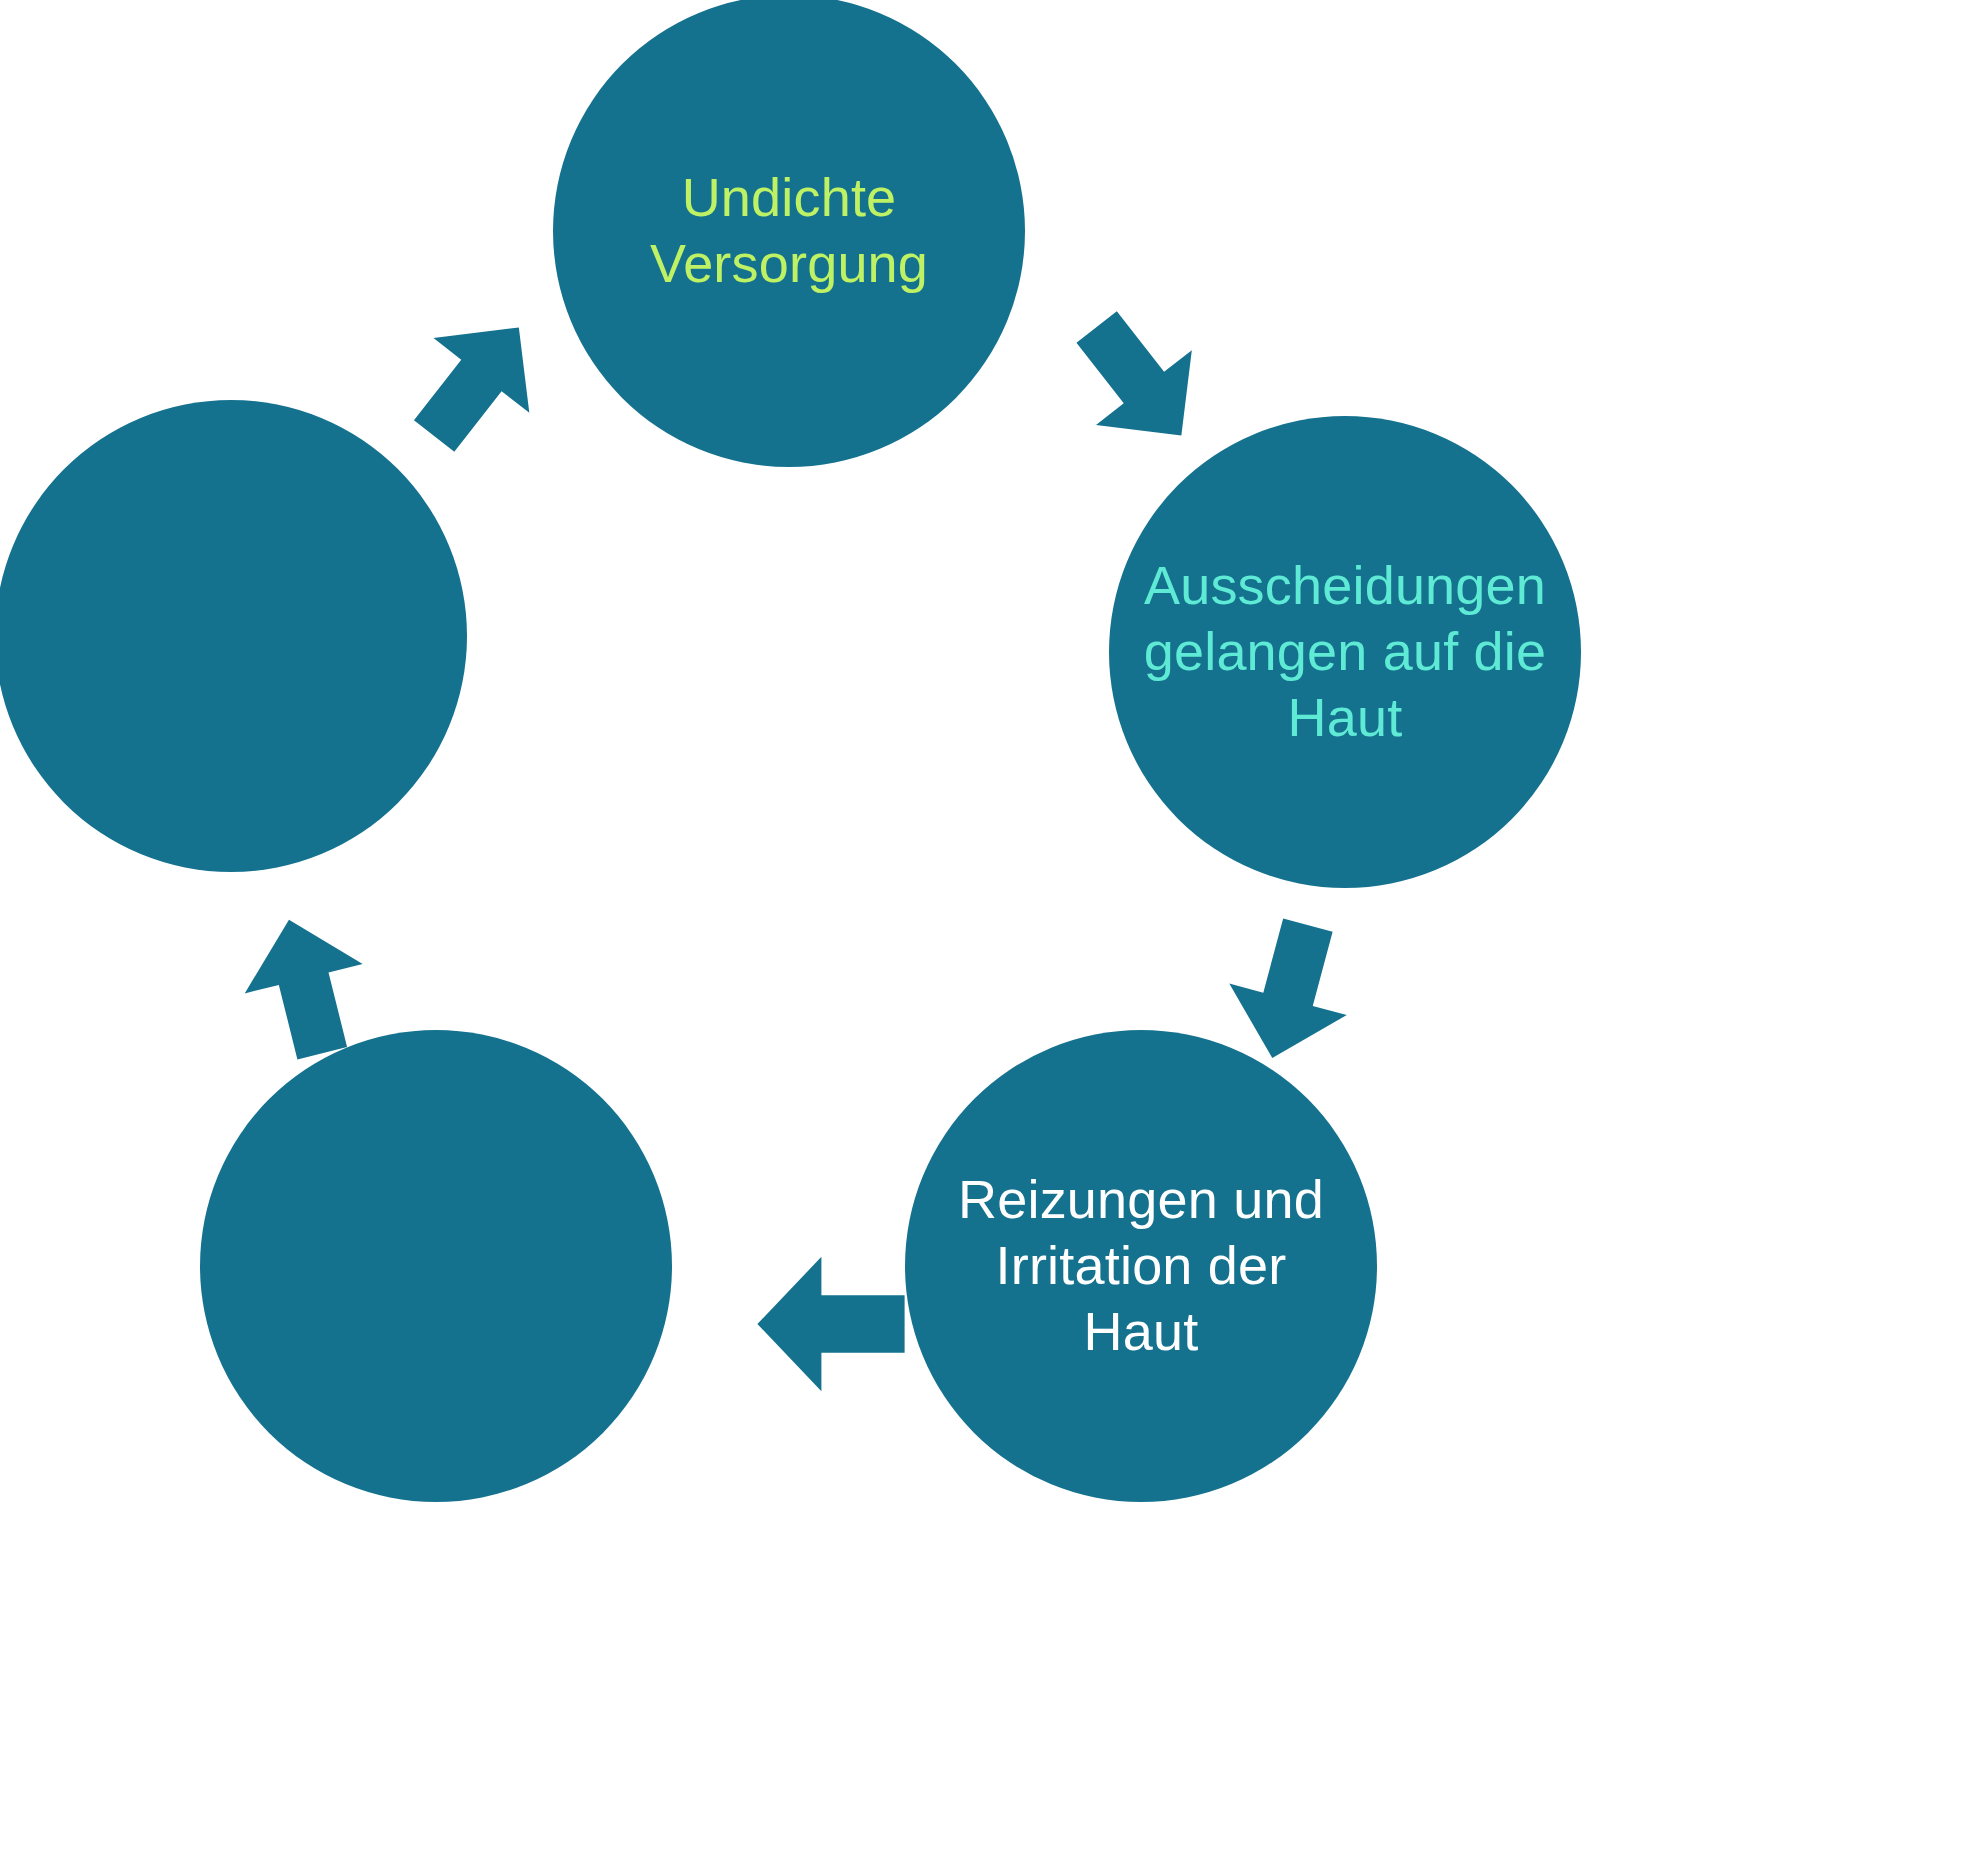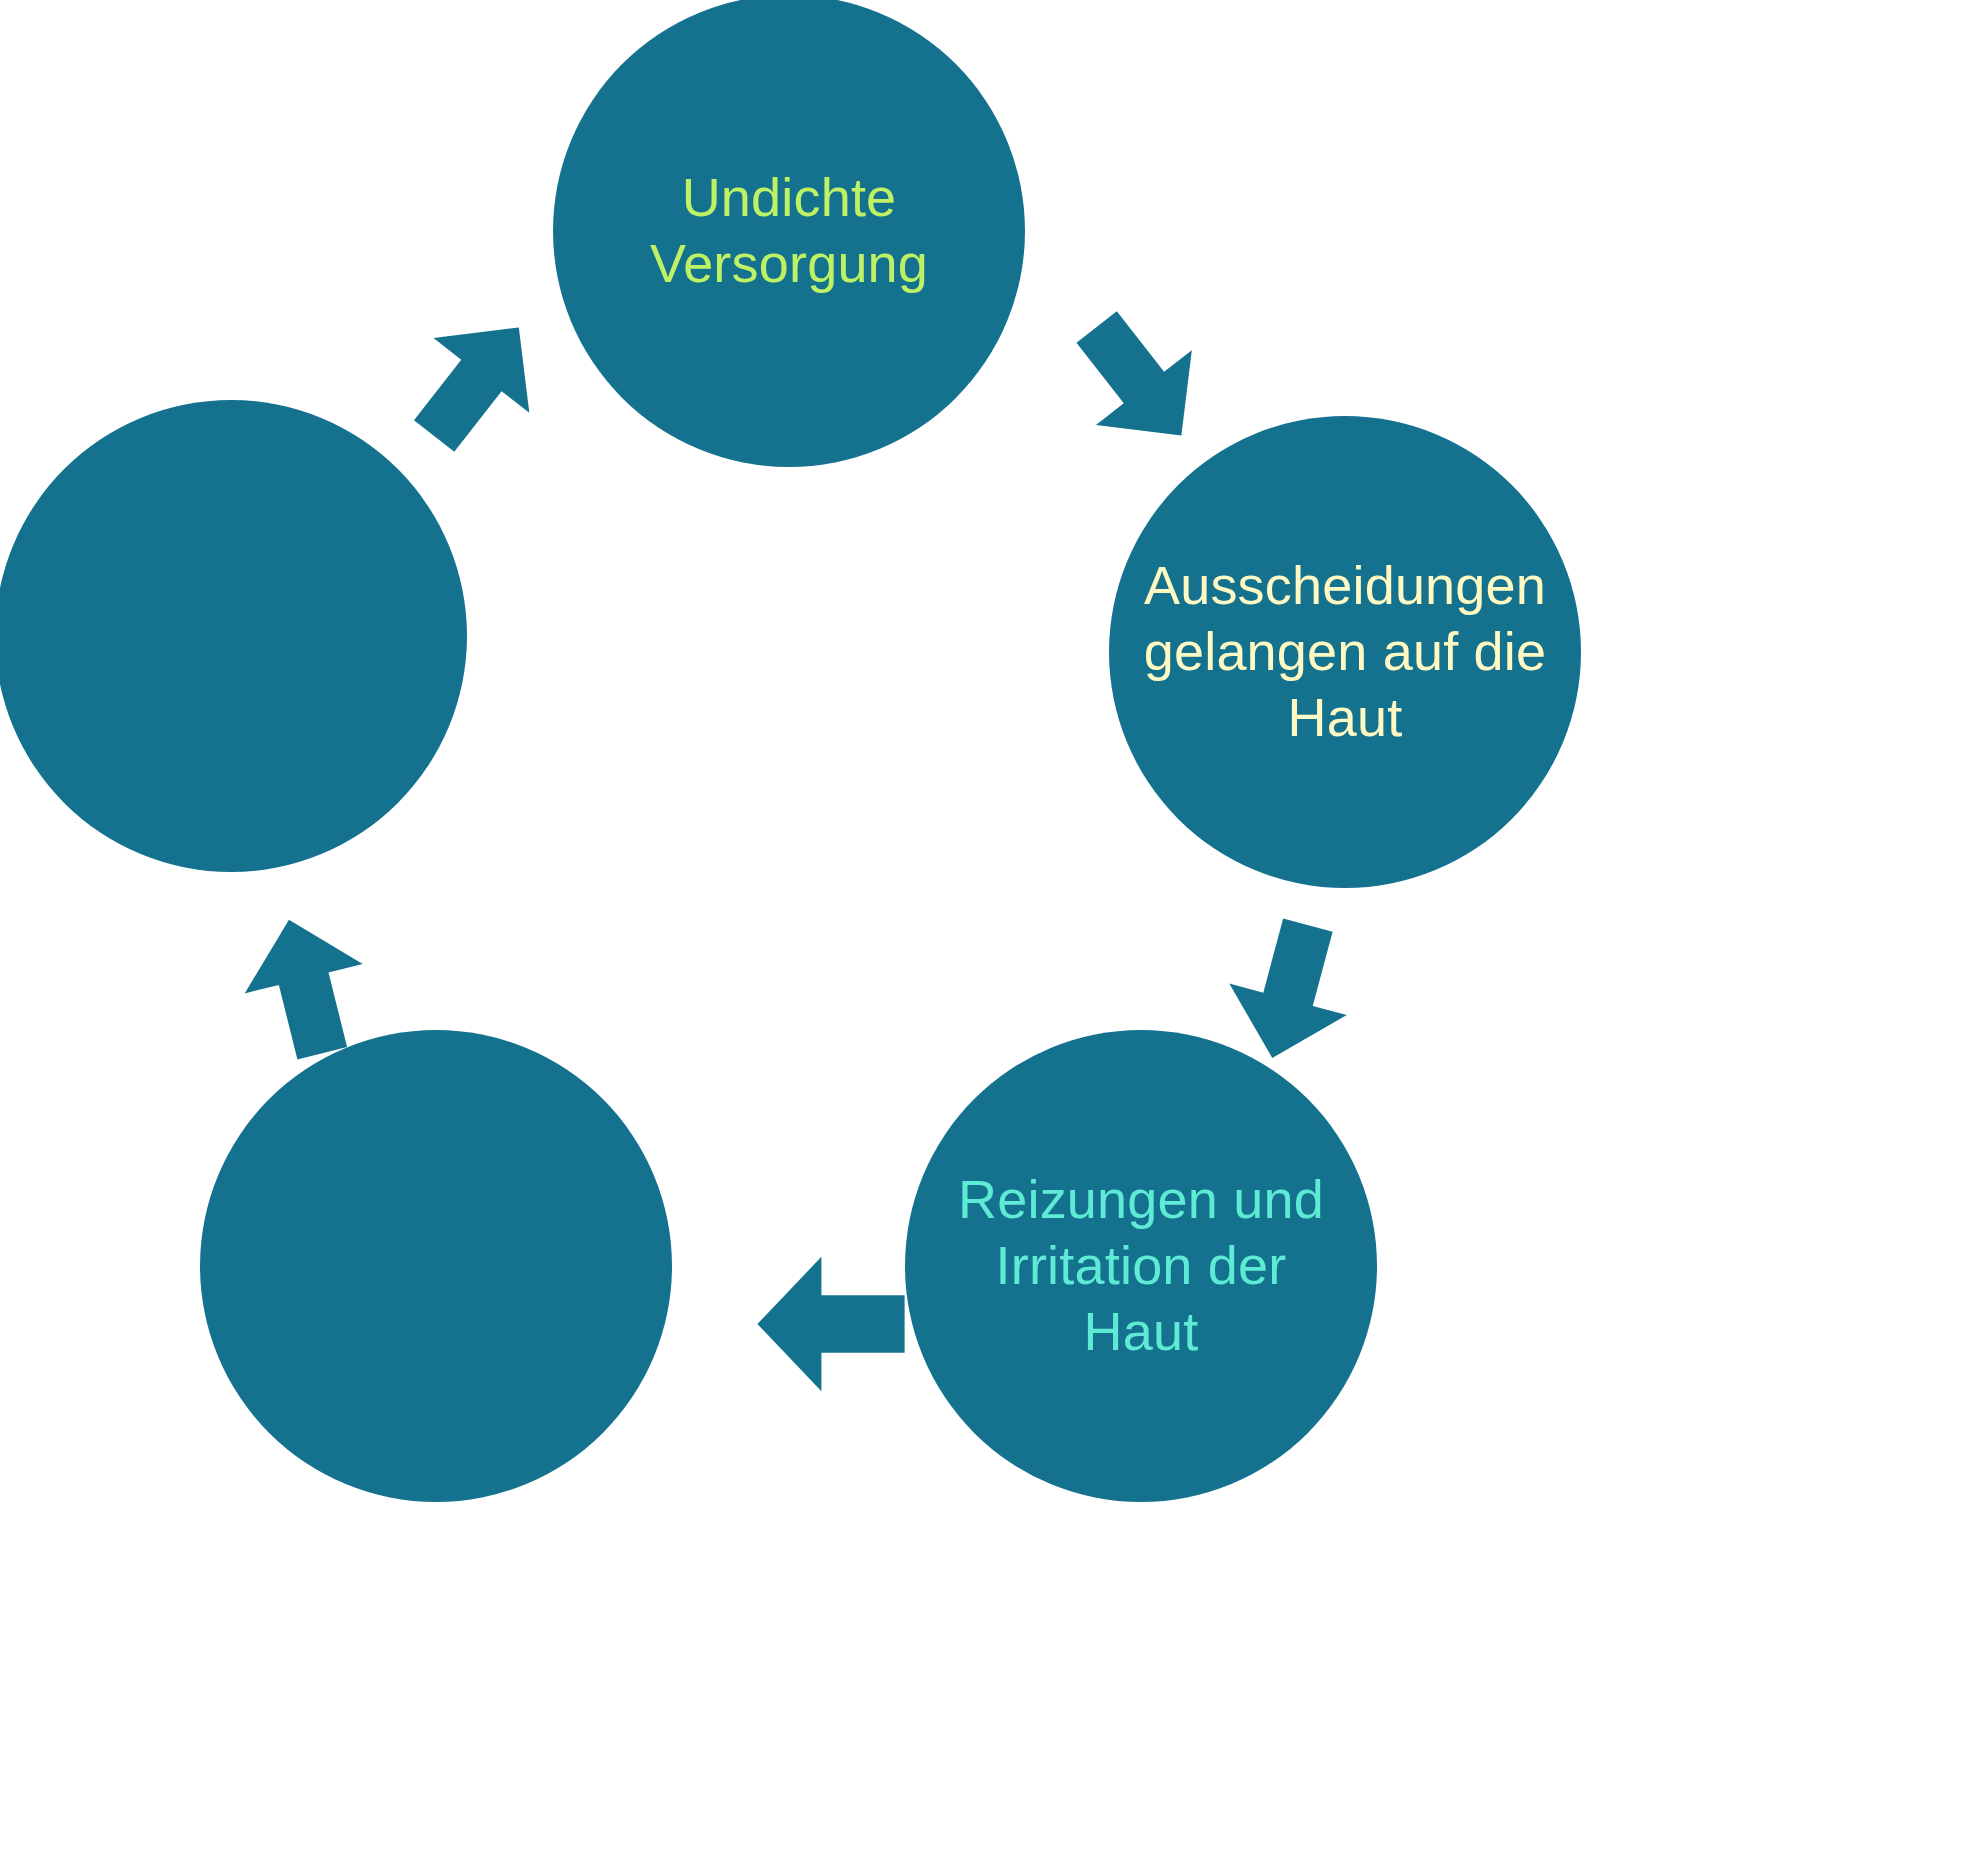--- a/index.html
+++ b/index.html
@@ -89,27 +89,27 @@
 <body>
 
 <div id="stage" style="background: rgb(255, 255, 255);">
 
   <div class="node node-1" style="--accent: #15728F;">
     <div class="node-label" style="color: #bef264;">Undichte
 Versorgung</div>
   </div>
 
   <div class="node node-2" style="--accent: #15728F;">
-    <div class="node-label" style="color: #fef9c3;">Ausscheidungen
+    <div class="node-label" style="color: #5eead4;">Ausscheidungen
 gelangen auf die
 Haut</div>
   </div>
 
   <div class="node node-3" style="--accent: #15728F;">
-    <div class="node-label" style="color: #5eead4;">Reizungen und
+    <div class="node-label" style="color: #ffffff;">Reizungen und
 Irritation der
 Haut</div>
   </div>
 
   <div class="node node-4" style="--accent: #15728F;">
     <div class="node-label" style="color: rgb(255, 255, 255);"></div>
   </div>
 
   <div class="node node-5" style="--accent: #15728F;">
     <div class="node-label" style="color: rgb(255, 255, 255);"></div>

